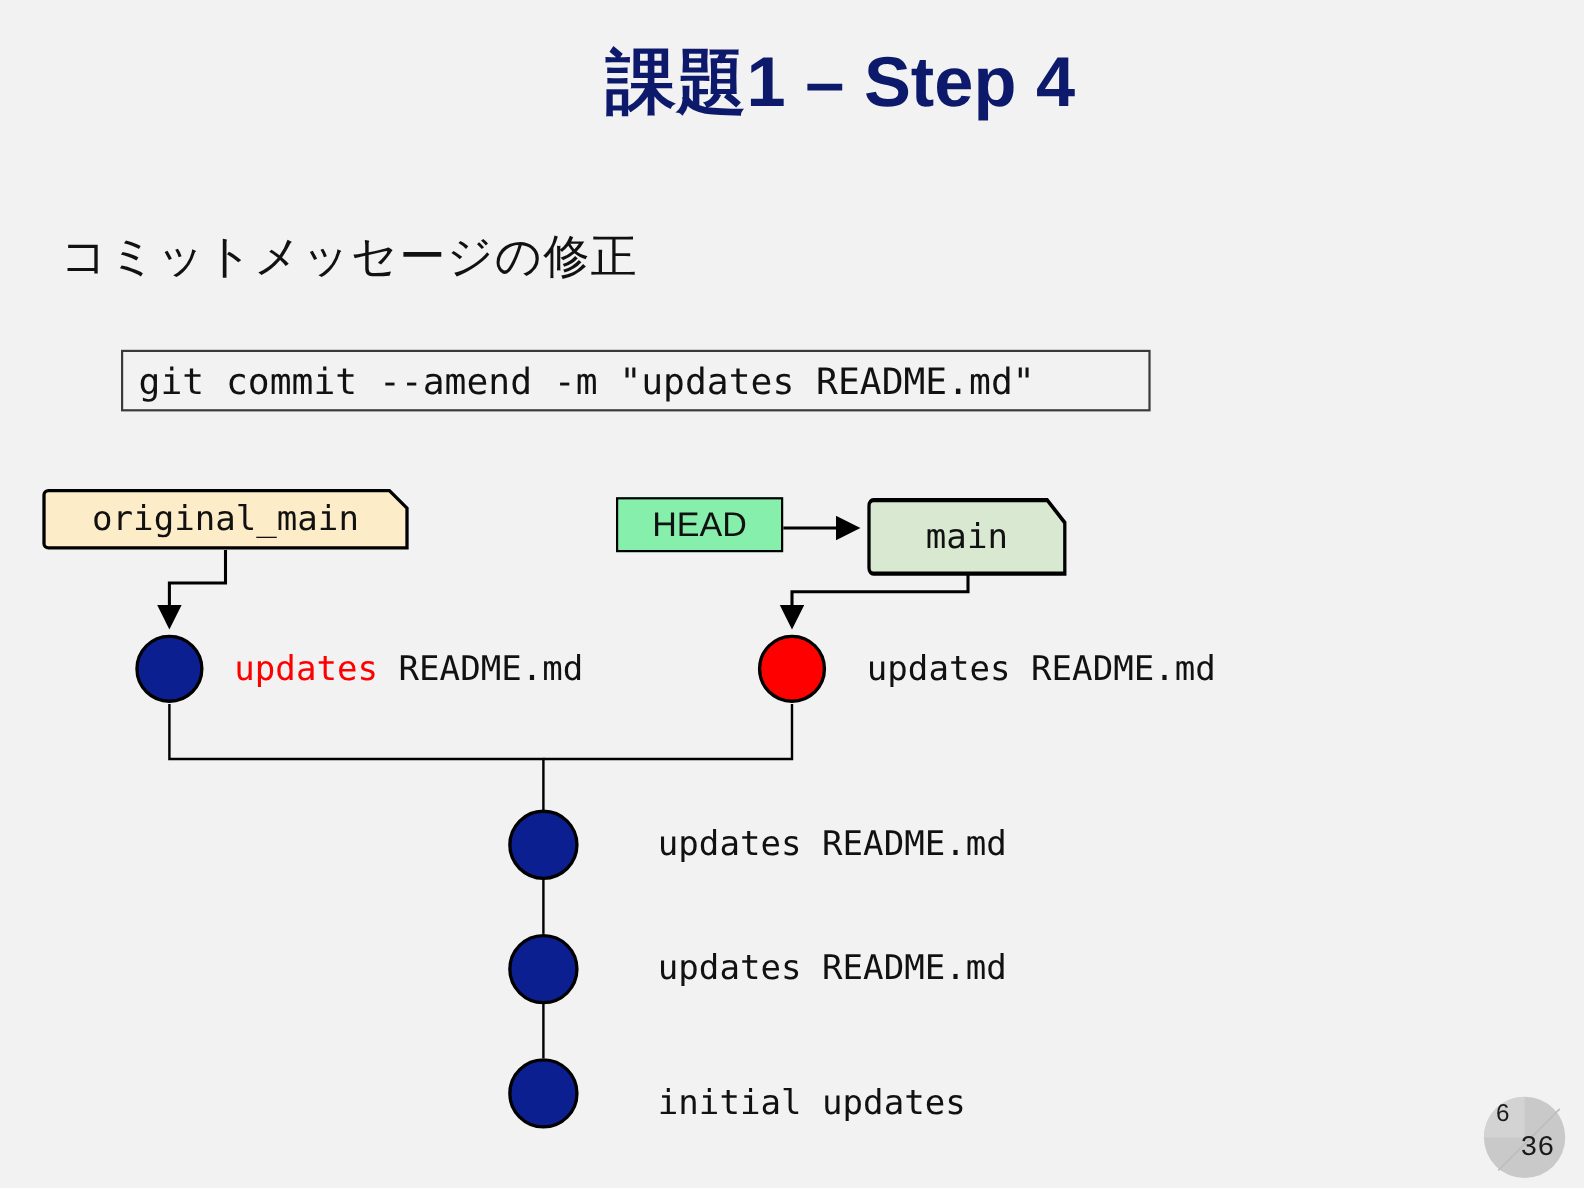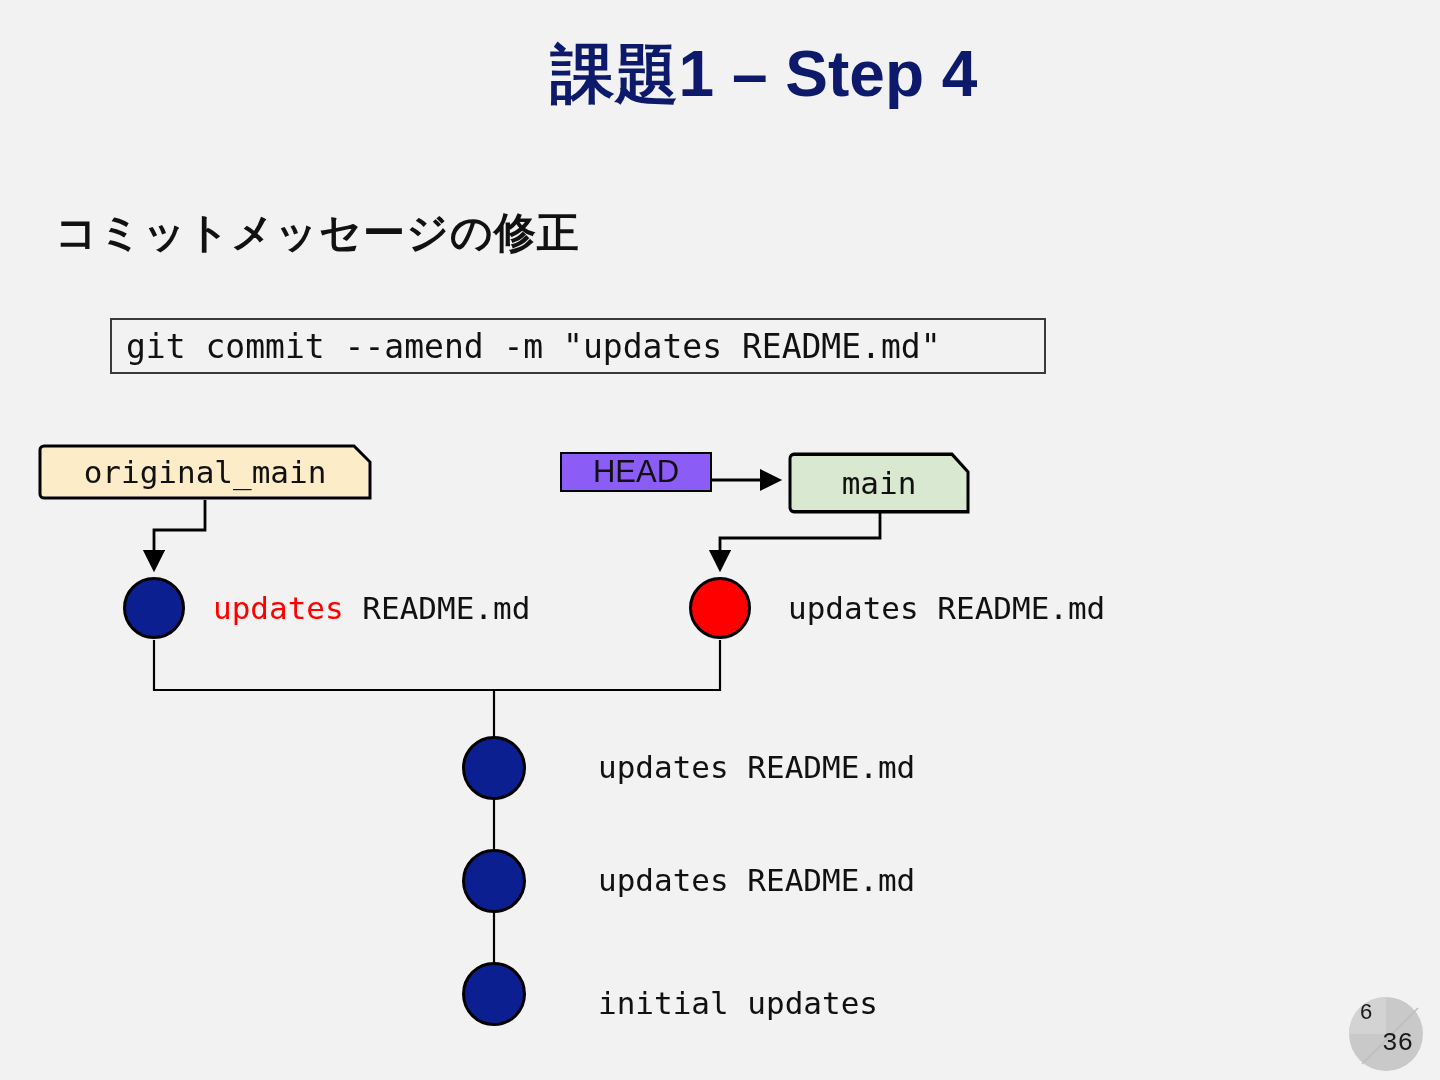--- a/index.html
+++ b/index.html
@@ -33,21 +33,21 @@
     padding-left: 44px;
   }
 
   
   #slide-subtitle {
     position: absolute;
     left: 55px;
     top: 205px;
     font-family: "Liberation Sans", sans-serif;
     font-size: 42px;
-    font-weight: bold;
+    font-weight: normal;
     color: #111111;
     white-space: nowrap;
     letter-spacing: 1px;
   }
 
   
   #command-box {
     position: absolute;
     left: 110px;
     top: 318px;
@@ -103,33 +103,33 @@
   #tag-original-main {
     left: 38px;
     top: 444px;
     width: 334px;
     height: 56px;
   }
   #tag-main {
     left: 788px;
     top: 452px;
     width: 182px;
-    height: 62px;
+    height: 72px;
   }
 
   
   #box-head {
     position: absolute;
     left: 560px;
     top: 452px;
     width: 152px;
-    height: 40px;
+    height: 50px;
     box-sizing: border-box;
     border: 2.5px solid #000000;
-    background: #8b5cf6;
+    background: #86efac;
     display: flex;
     align-items: center;
     justify-content: center;
     font-family: "Liberation Sans", sans-serif;
     font-size: 31px;
     color: #111111;
   }
 
   
   .commit-node {

